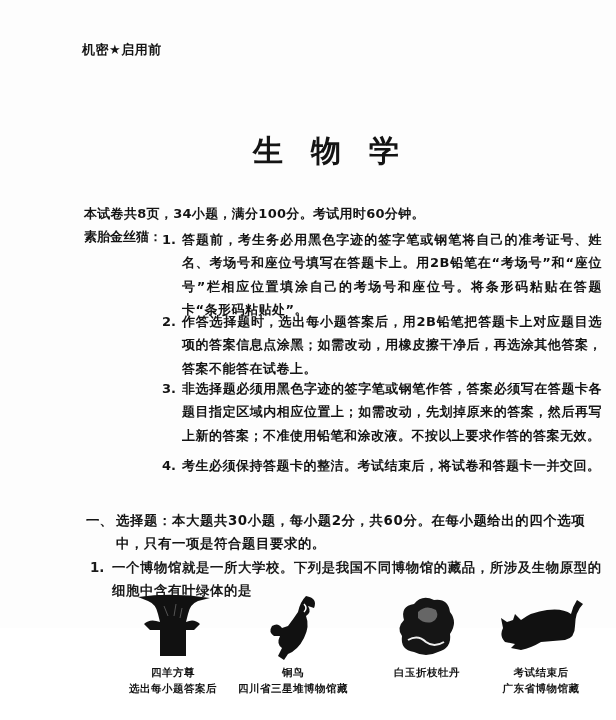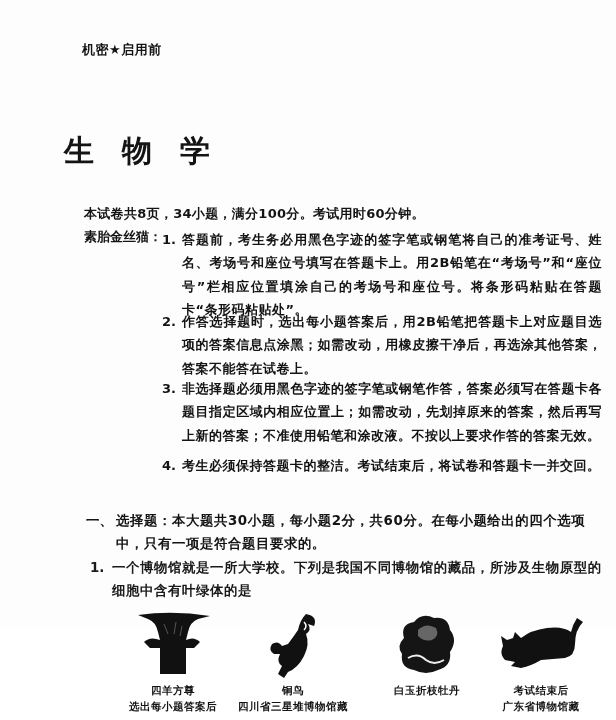--- a/index.html
+++ b/index.html
@@ -2,33 +2,33 @@
 <html><head>
 <meta charset="utf-8">
 <style>
   html, body { margin:0; padding:0; background:#ffffff; }
   body { width:616px; height:720px; overflow:hidden; position:relative;
          font-family:"DejaVu Sans", sans-serif; color:#141414; }
   .page { position:absolute; left:0; top:0; width:616px; height:628px; background:#fdfdfd; }
   .secret { position:absolute; left:82px; top:41px; font-size:13px; font-weight:bold; letter-spacing:0.5px; }
   .title { position:absolute; left:0; width:616px; top:78px; text-align:center;
            font-family:"DejaVu Serif", serif; font-size:24px; letter-spacing:0.5px; padding-left:36px; box-sizing:border-box; }
-  .subject { position:absolute; left:0; width:616px; top:131px; 
+  .subject { position:absolute; left:0; width:616px; top:131px; text-align:center;
              font-family:"DejaVu Serif", serif; font-size:30px; font-weight:bold; letter-spacing:28px; padding-left:64px; box-sizing:border-box; }
   .info { position:absolute; left:84px; top:205px; font-size:13px; font-weight:bold; letter-spacing:0.3px;text-align:center; }
   .notes { position:absolute; left:84px; top:228px; width:510px; font-size:13px; font-weight:bold; }
   .notes-label { position:absolute; left:0; top:0; }
   .note { position:absolute; left:78px; width:440px; line-height:23.4px; }
   .note .num { position:absolute; left:0; top:0; }
   .note .txt { display:block; margin-left:20px; letter-spacing:0.5px; text-align:justify; }
   .section { position:absolute; left:86px; top:509px; width:520px; font-size:13.4px; font-weight:bold; line-height:23px; }
   .section .txt { display:block; margin-left:30px; margin-top:-23px; letter-spacing:0.6px; }
   .q1 { position:absolute; left:90px; top:556px; width:520px; font-size:13.4px; line-height:23px; font-weight:bold; color:#1a1a1a; }
   .q1 .txt { display:block; margin-left:22px; margin-top:-23px; letter-spacing:0.6px; }
-  .figure { position:absolute; top:610px; width:130px; text-align:center; }
+  .figure { position:absolute; top:592px; width:130px; text-align:center; }
   .figure svg { display:block; margin:0 auto; }
   .cap { font-size:10.5px; font-weight:bold; line-height:16px; letter-spacing:0.5px; white-space:nowrap; }
 </style>
 </head>
 <body>
 
 <div class="page">
 
   <div class="secret">机密★启用前</div>
   <div class="subject">生物学</div>

